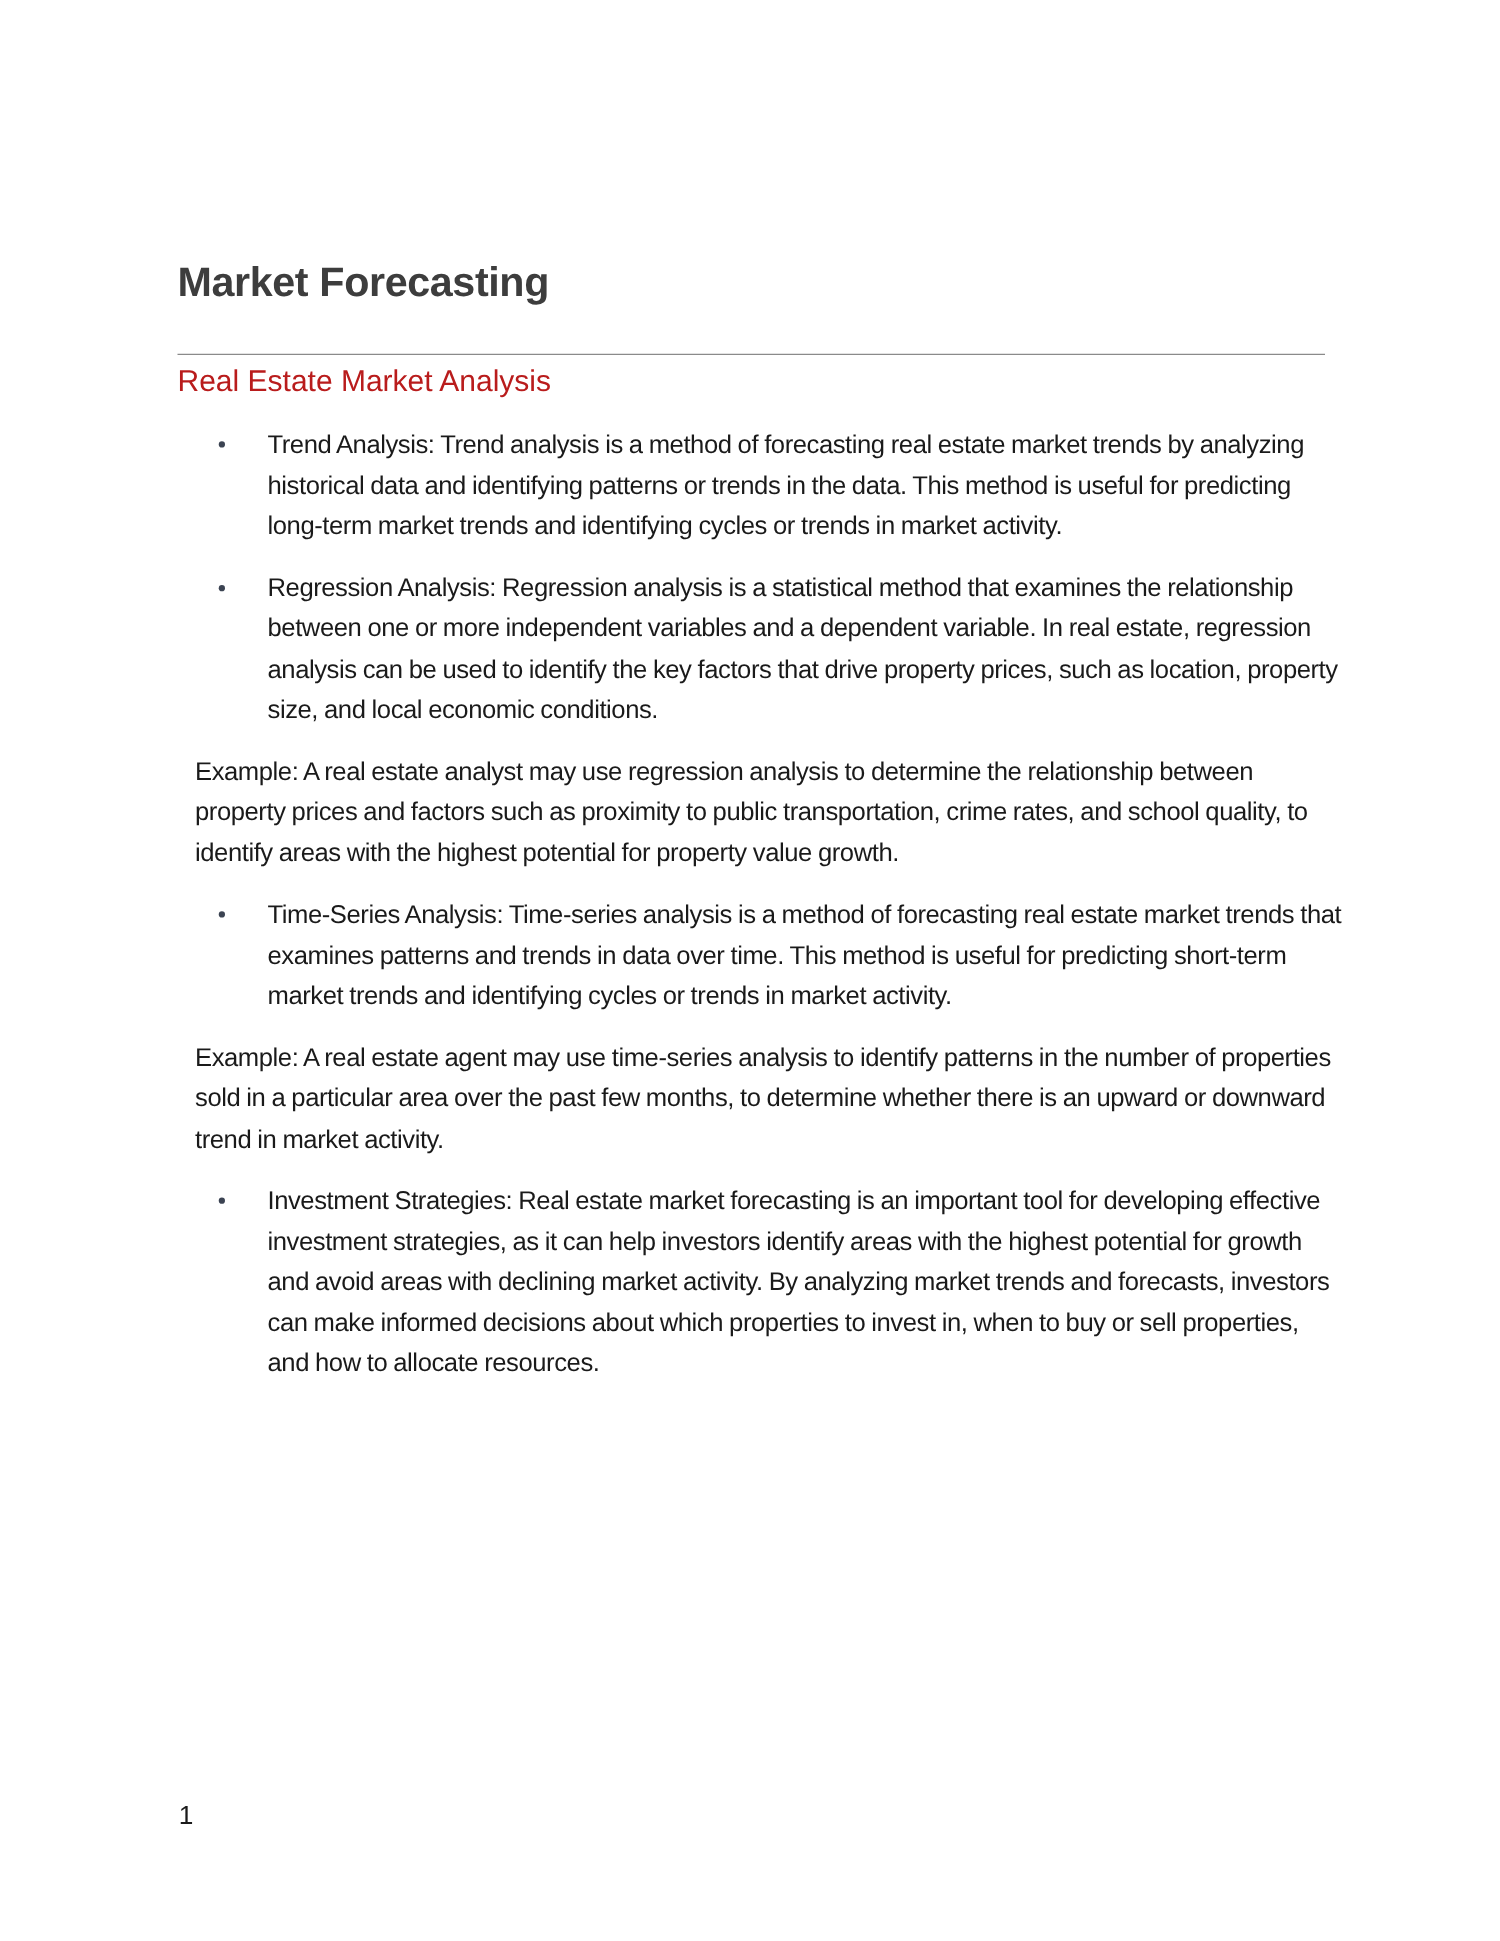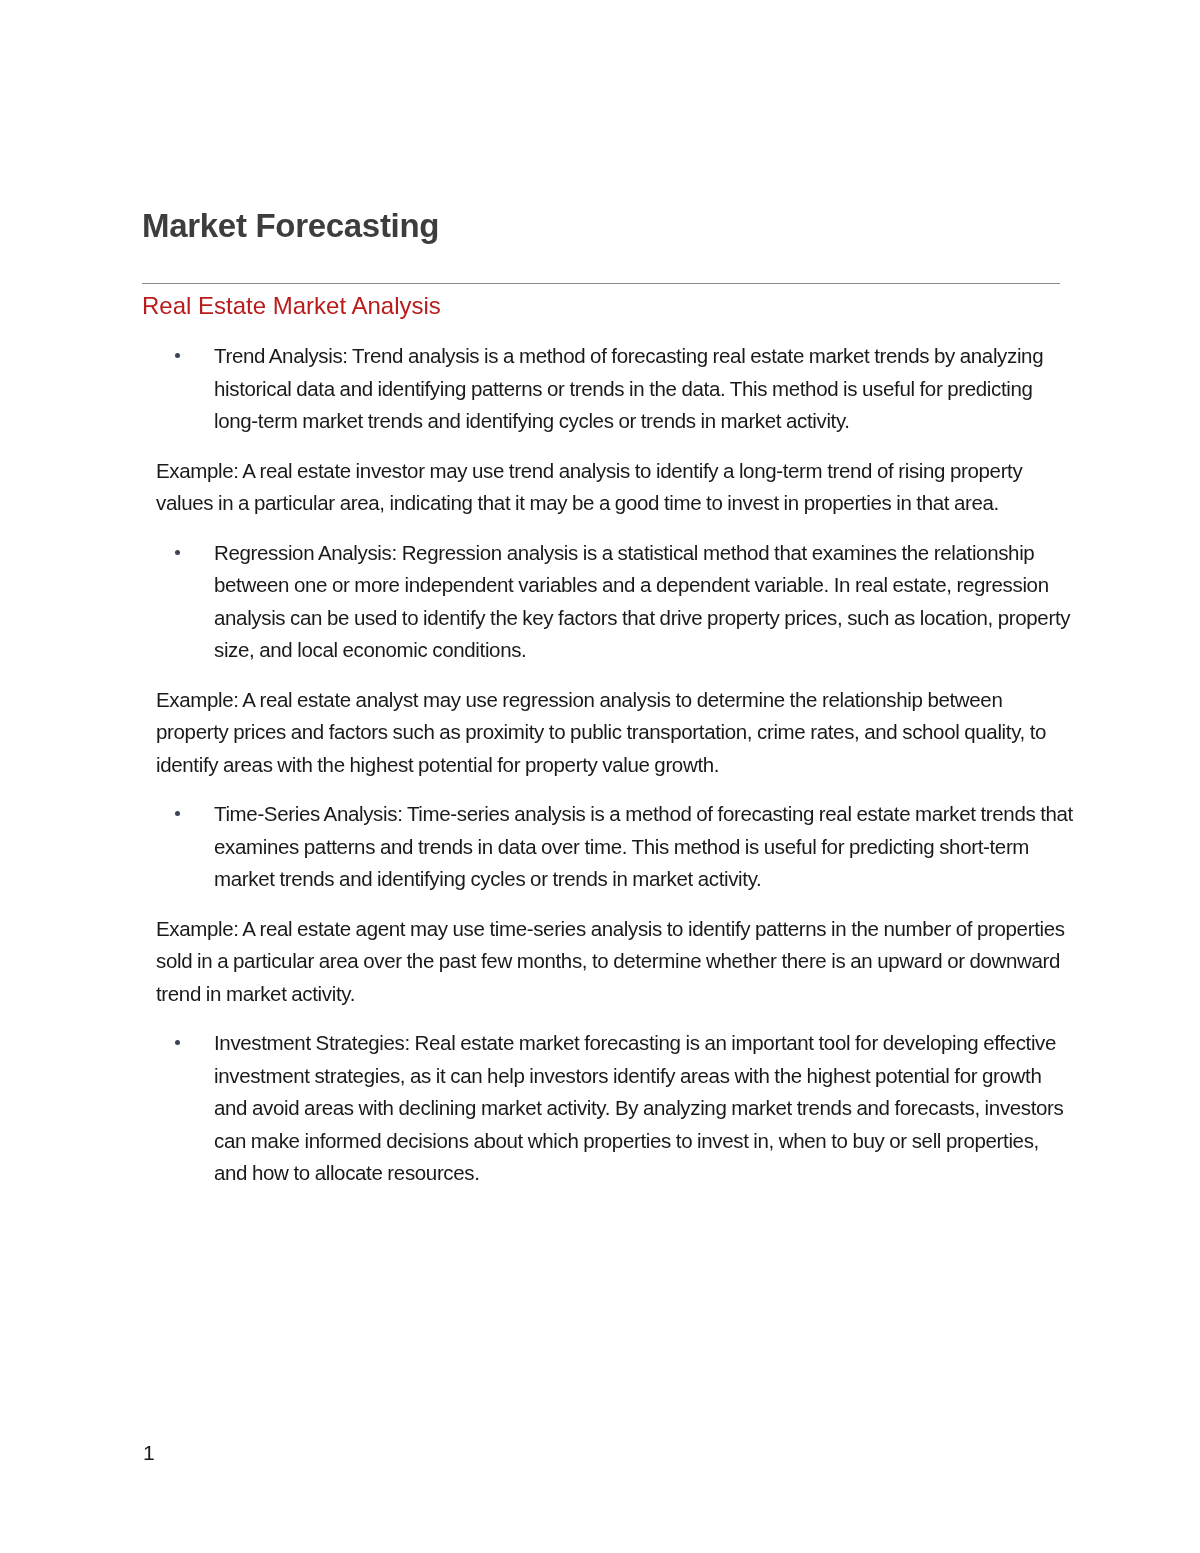--- a/index.html
+++ b/index.html
@@ -92,21 +92,20 @@
 <div class="page">
   <h1 class="title">Market Forecasting</h1>
   <div class="rule"></div>
   <h2 class="section-title">Real Estate Market Analysis</h2>
 
   <div class="content">
     <div class="bullet">
       <span class="bullet-dot"></span>
       <span>Trend Analysis: Trend analysis is a method of forecasting real estate market trends by analyzing historical data and identifying patterns or trends in the data. This method is useful for predicting long-term market trends and identifying cycles or trends in market activity.</span>
     </div>
-    <p class="example">Example: A real estate investor may use trend analysis to identify a long-term trend of rising property values in a particular area, indicating that it may be a good time to invest in properties in that area.</p>
 
     <div class="bullet">
       <span class="bullet-dot"></span>
       <span>Regression Analysis: Regression analysis is a statistical method that examines the relationship between one or more independent variables and a dependent variable. In real estate, regression analysis can be used to identify the key factors that drive property prices, such as location, property size, and local economic conditions.</span>
     </div>
     <p class="example">Example: A real estate analyst may use regression analysis to determine the relationship between property prices and factors such as proximity to public transportation, crime rates, and school quality, to identify areas with the highest potential for property value growth.</p>
 
     <div class="bullet">
       <span class="bullet-dot"></span>
       <span>Time-Series Analysis: Time-series analysis is a method of forecasting real estate market trends that examines patterns and trends in data over time. This method is useful for predicting short-term market trends and identifying cycles or trends in market activity.</span>

